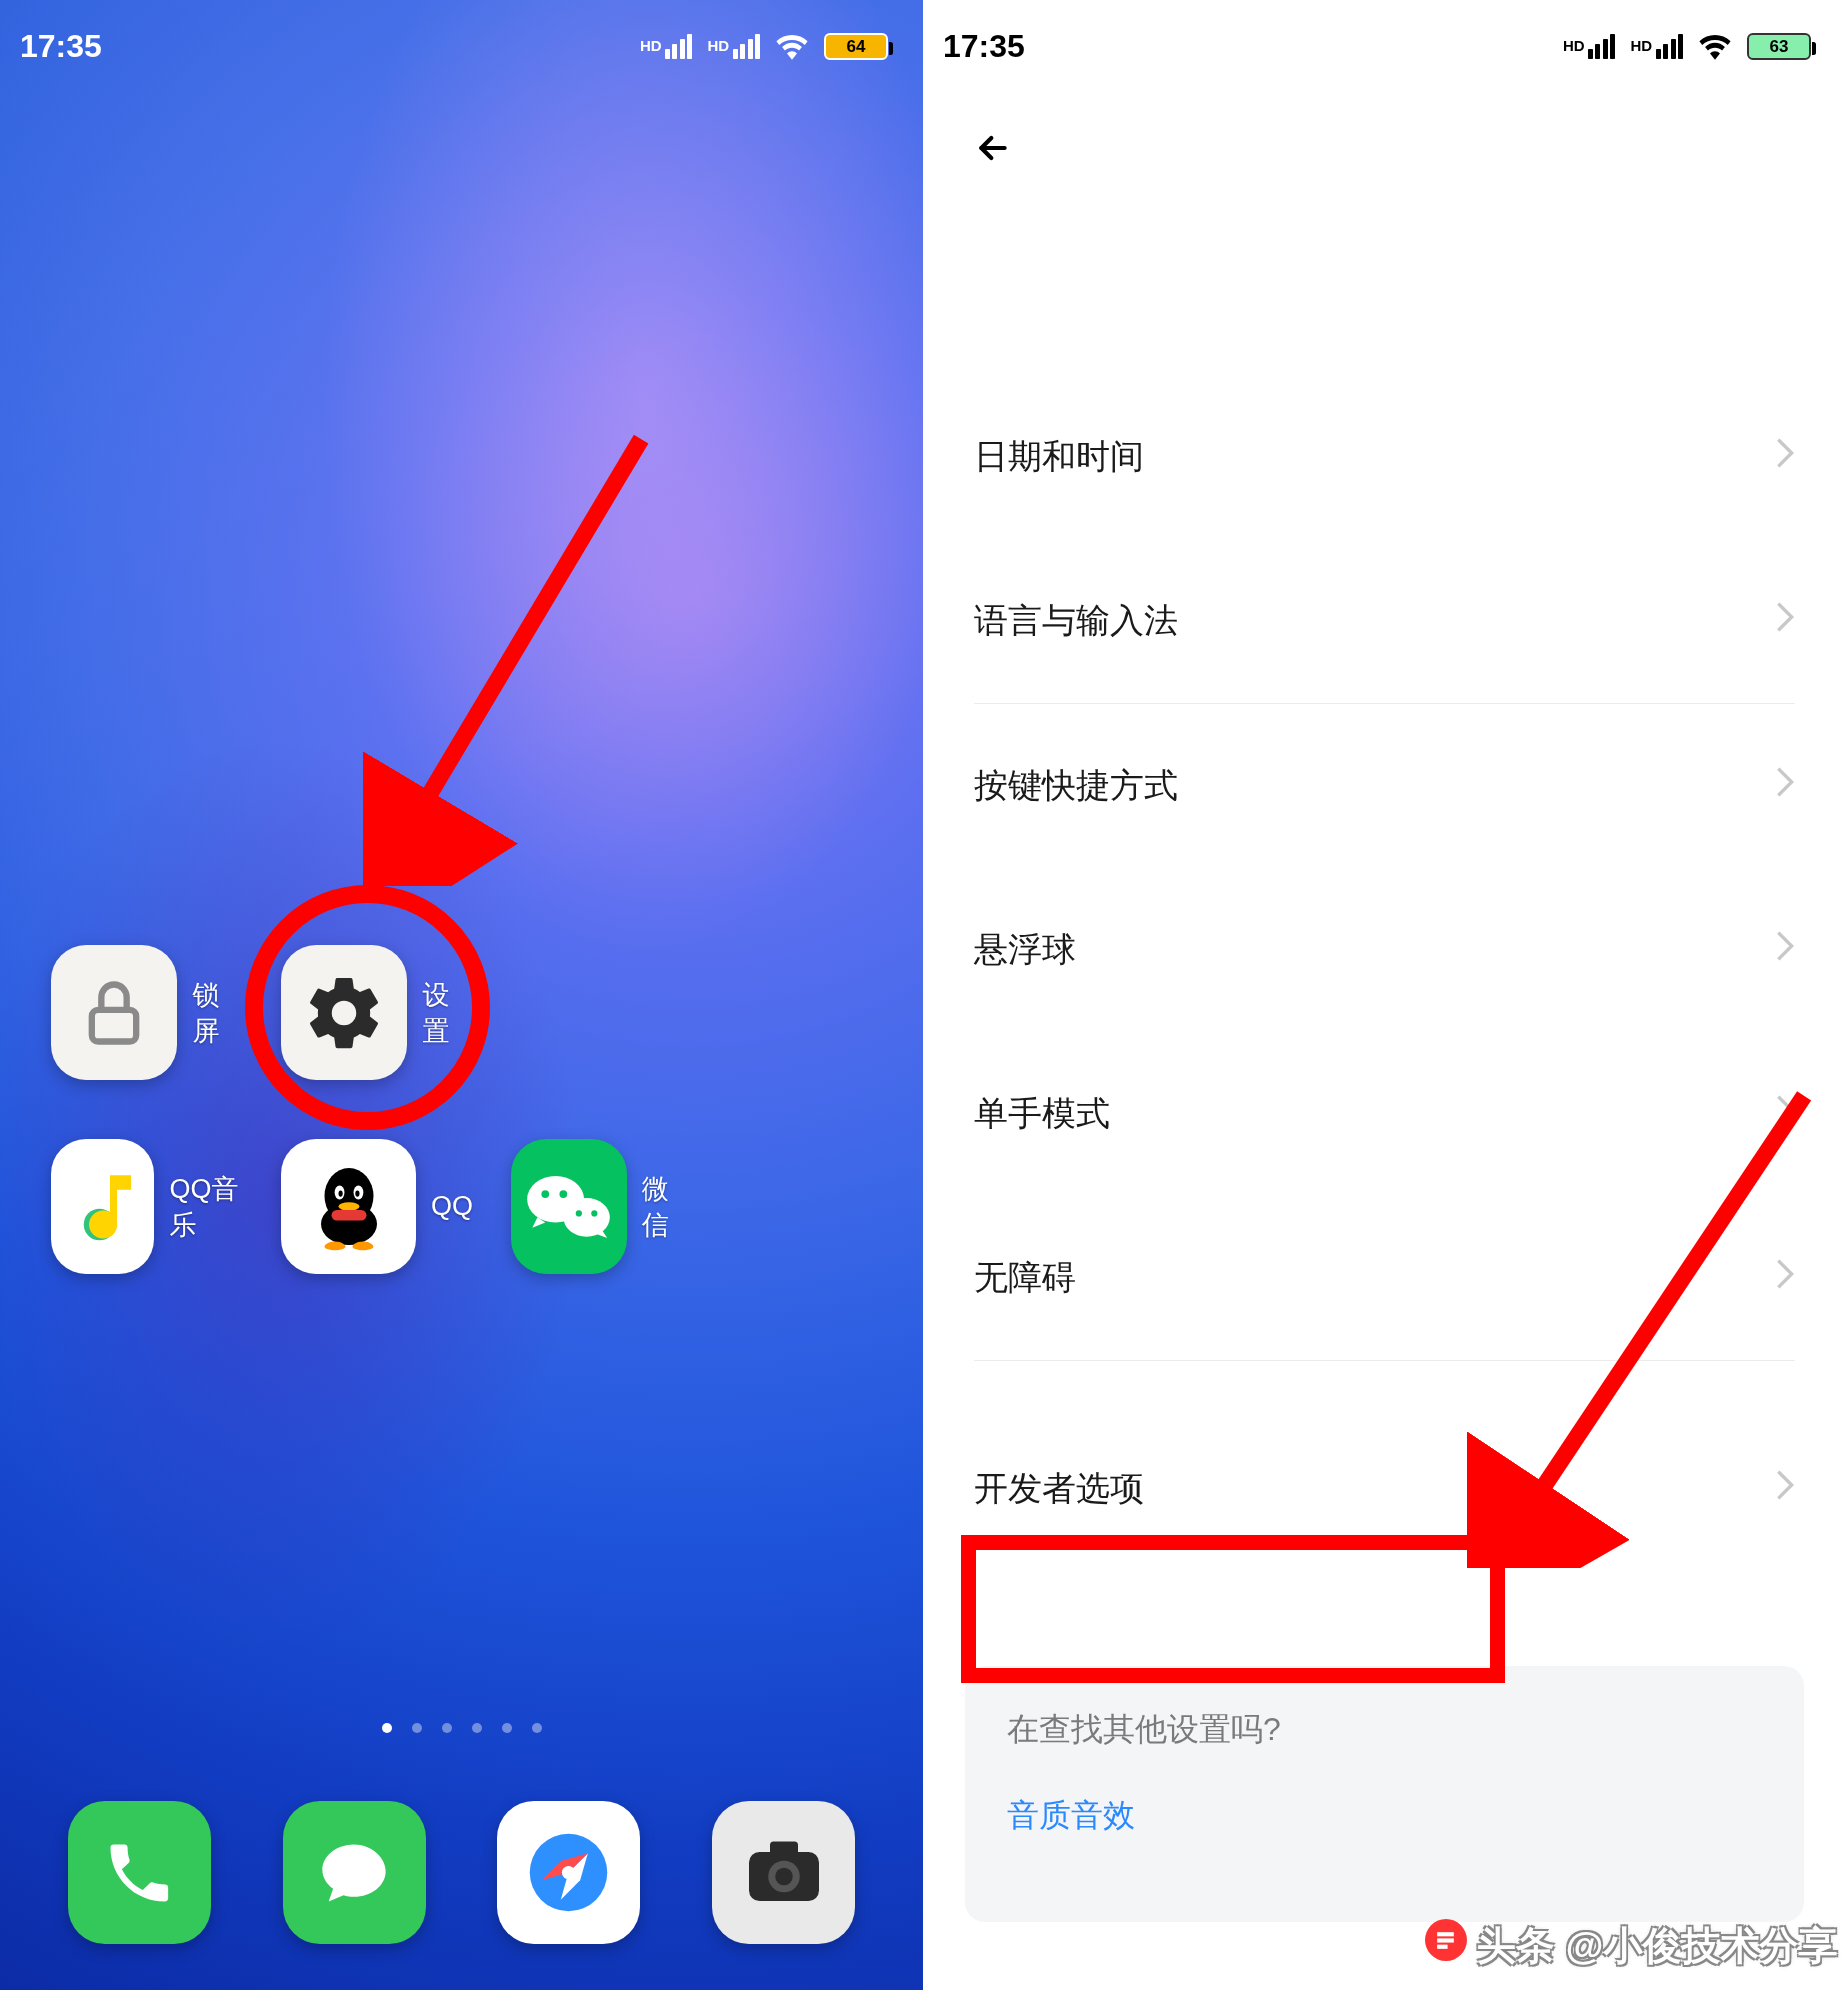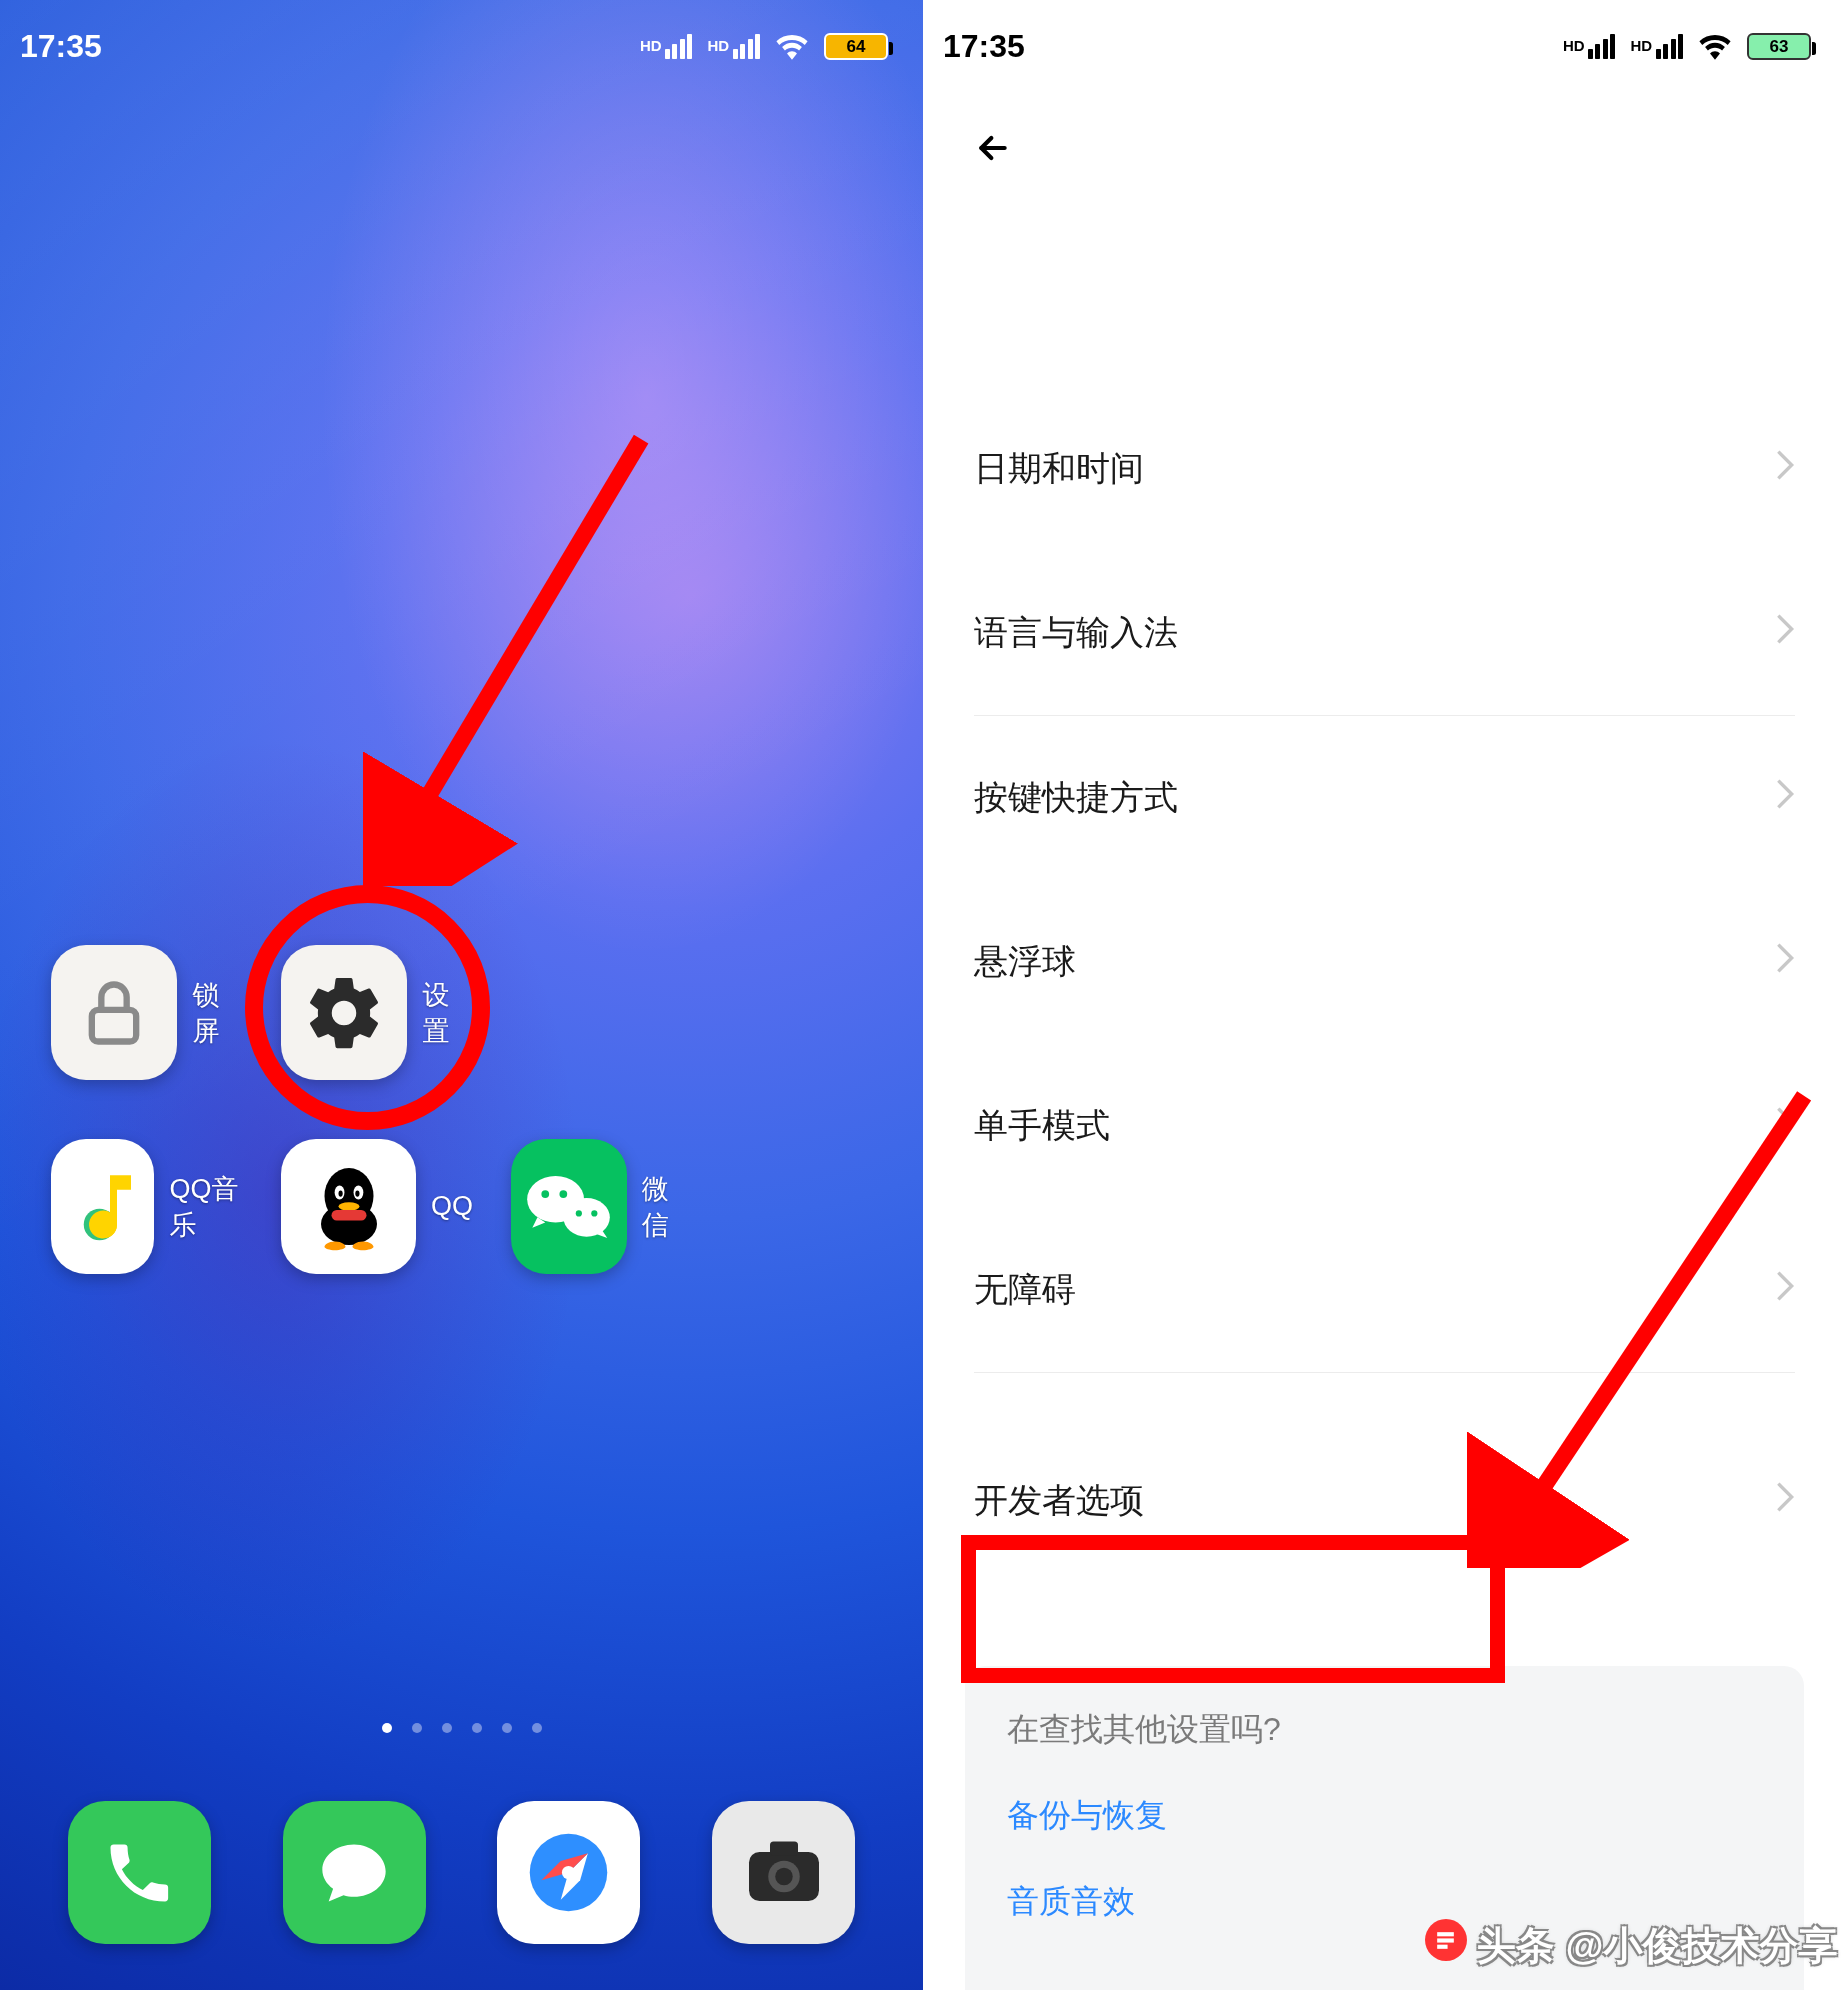--- a/index.html
+++ b/index.html
@@ -107,21 +107,21 @@
   .right { background:#ffffff; color:#000; }
   .back-btn {
     position:absolute; top:118px; left:40px; width:59px; height:59px;
     display:flex; align-items:center; justify-content:center;
   }
   .settings-title {
     position:absolute; top:219px; left:51px;
     font-size:67px; font-weight:400; color:#1a1a1a; letter-spacing:1.7px;
   }
   .settings-list {
-    position:absolute; top:387px; left:0; right:0;
+    position:absolute; top:375px; left:0; right:0;
   }
   .settings-item {
     height:164px; display:flex; align-items:center; justify-content:space-between;
     padding:0 51px; font-size:34px; color:#1a1a1a;
   }
   .chevron { color:#c8c8c8; }
   .section-divider { height:0.8px; background:#ececec; margin:0 51px; }
   .section-gap { height:46px; }
 
   .more-box {
@@ -396,21 +396,20 @@
     <div class="settings-item">
       <span>开发者选项</span>
       <span class="chevron"><svg width="20" height="34" viewBox="0 0 12 20" fill="none" stroke="currentColor" stroke-width="2">
             <path d="M2 2l8 8-8 8"></path>
           </svg></span>
     </div>
   </div>
 
   <div class="more-box">
     <div class="q">在查找其他设置吗?</div>
-    <div class="link">备份与恢复</div>
     <div class="link">音质音效</div>
   </div>
 
   <div class="anno-box"></div>
   <svg class="anno-arrow-right" viewBox="0 0 420 580">
     <defs>
         <marker id="ah2" markerWidth="14" markerHeight="14" refX="3" refY="6" orient="auto">
           <path d="M0 0L12 6L0 12z" fill="#ff0000"></path>
         </marker>
       </defs>

